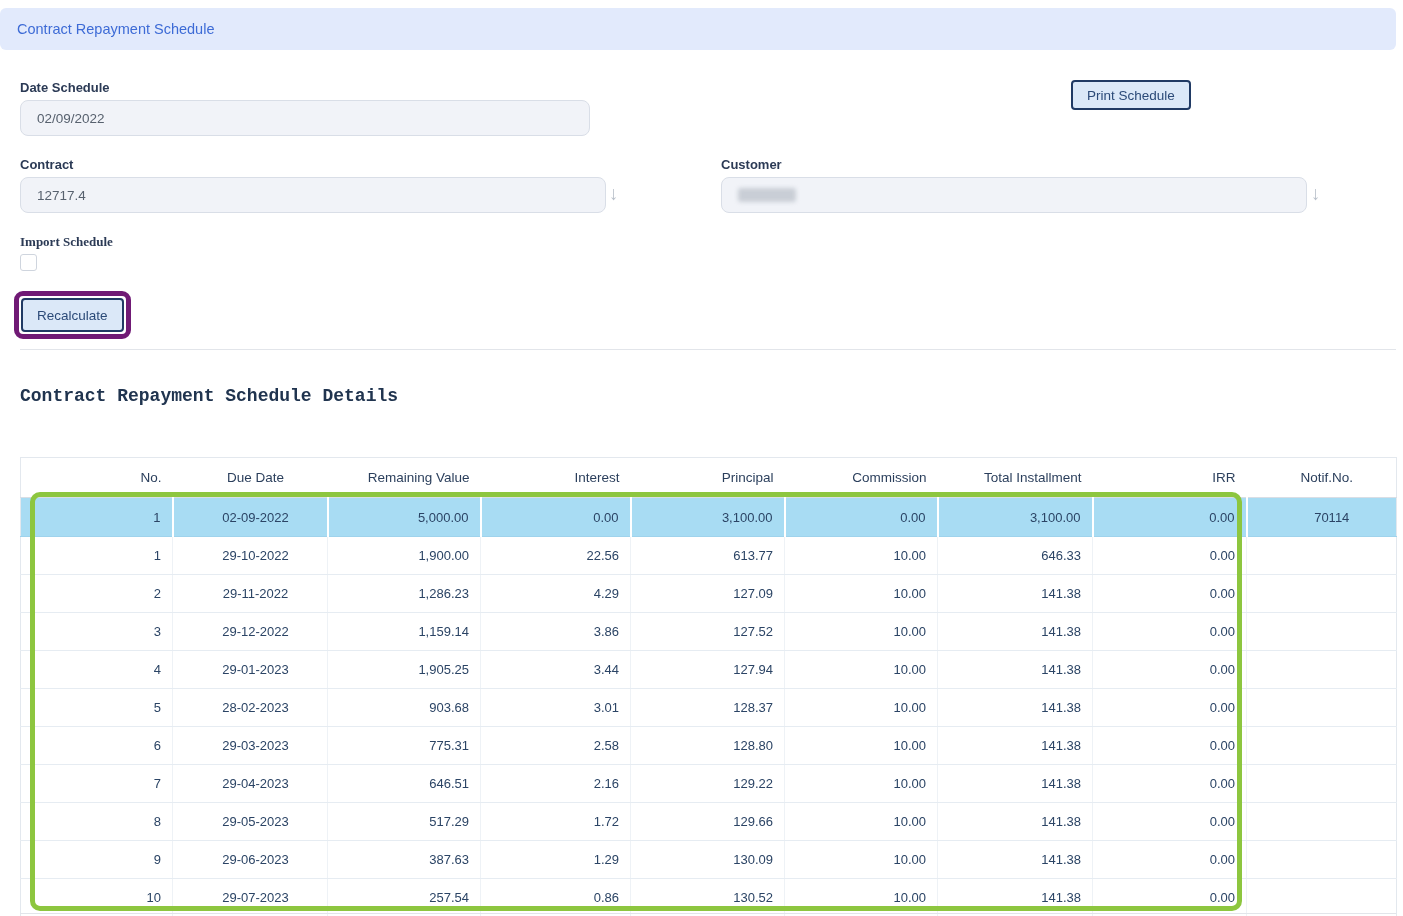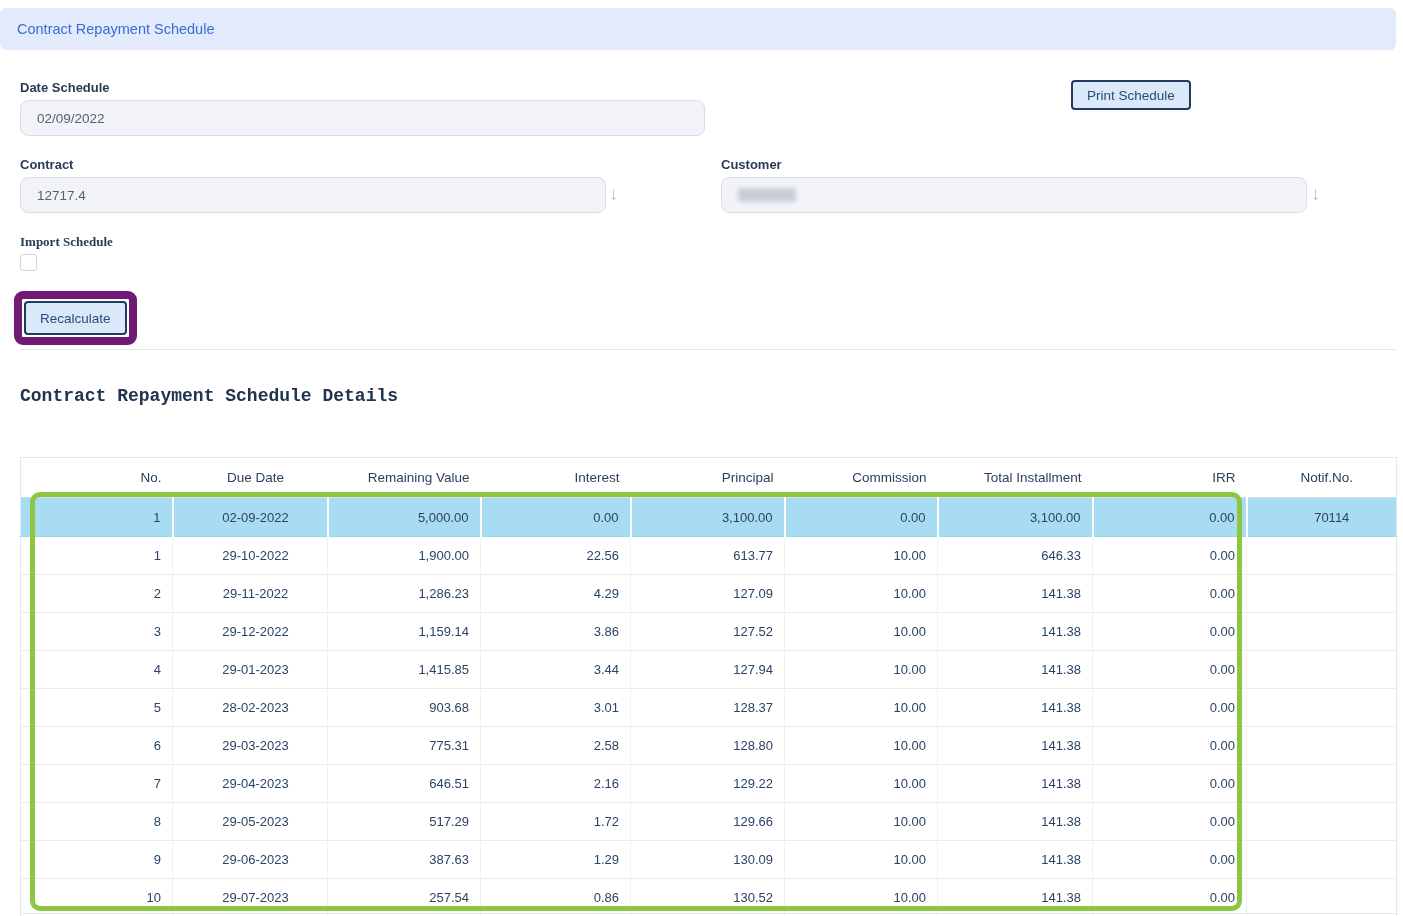--- a/index.html
+++ b/index.html
@@ -21,21 +21,21 @@
     height:36px; color:#57616e; font-size:13.5px; padding:0 16px; outline:none;
     display:flex; align-items:center; }
   input.finput { display:block; line-height:34px; }
 
   .arrow-icon { color:#b9c0ca; font-size:19px; line-height:1; cursor:pointer; user-select:none; }
 
   
   .btn { background:#dbe8f8; border:2px solid #203a64; border-radius:4px;
     color:#2b4a78; font-size:13.5px; font-family:"Liberation Sans", sans-serif;
     padding:0 14px; height:30px; cursor:pointer; }
-  .green-wrap { border:8px solid #701a75; border-radius:9px; padding:2px;
+  .green-wrap { border:5px solid #701a75; border-radius:9px; padding:2px;
     display:inline-block; background:#ffffff; }
   .green-wrap .btn { height:34px; }
 
   .divider { border-top:1px solid #e2e5ea; }
 
   
   .chk { width:17px; height:17px; border:1px solid #cfd5de; border-radius:3px;
     background:#fff; appearance:none; -webkit-appearance:none; cursor:pointer; }
 
   
@@ -62,21 +62,21 @@
     border-radius:3px; filter:blur(2px); }
 </style>
 </head>
 <body>
 
 <div class="abs titlebar">
   <span>Contract Repayment Schedule</span>
 </div>
 
 <div class="abs flabel" style="top:80px; left:20px;">Date Schedule</div>
-<input class="abs finput" style="top: 100px; left: 20px; width: 685px;" readonly="" value="02/09/2022">
+<input class="abs finput" style="top: 100px; left: 20px; width: 570px;" readonly="" value="02/09/2022">
 
 <button class="abs btn" style="top:80px; left:1071px;">Print Schedule</button>
 
 <div class="abs flabel" style="top:157px; left:20px;">Contract</div>
 <input class="abs finput" style="top: 177px; left: 20px; width: 586px;" readonly="" value="12717.4">
 <span class="abs arrow-icon" style="top:184px; left:609px;">↓</span>
 
 <div class="abs flabel" style="top:157px; left:721px;">Customer</div>
 <div class="abs finput" style="top:177px; left:721px; width:586px;">
   <span class="blur-blob"></span>
@@ -160,21 +160,21 @@
         <td class="al-r">3.86</td>
         <td class="al-r">127.52</td>
         <td class="al-r">10.00</td>
         <td class="al-r">141.38</td>
         <td class="al-r">0.00</td>
         <td class="al-l"></td>
       </tr>
       <tr>
         <td class="al-r">4</td>
         <td class="al-l">29-01-2023</td>
-        <td class="al-r">1,415.85</td>
+        <td class="al-r">1,905.25</td>
         <td class="al-r">3.44</td>
         <td class="al-r">127.94</td>
         <td class="al-r">10.00</td>
         <td class="al-r">141.38</td>
         <td class="al-r">0.00</td>
         <td class="al-l"></td>
       </tr>
       <tr>
         <td class="al-r">5</td>
         <td class="al-l">28-02-2023</td>

